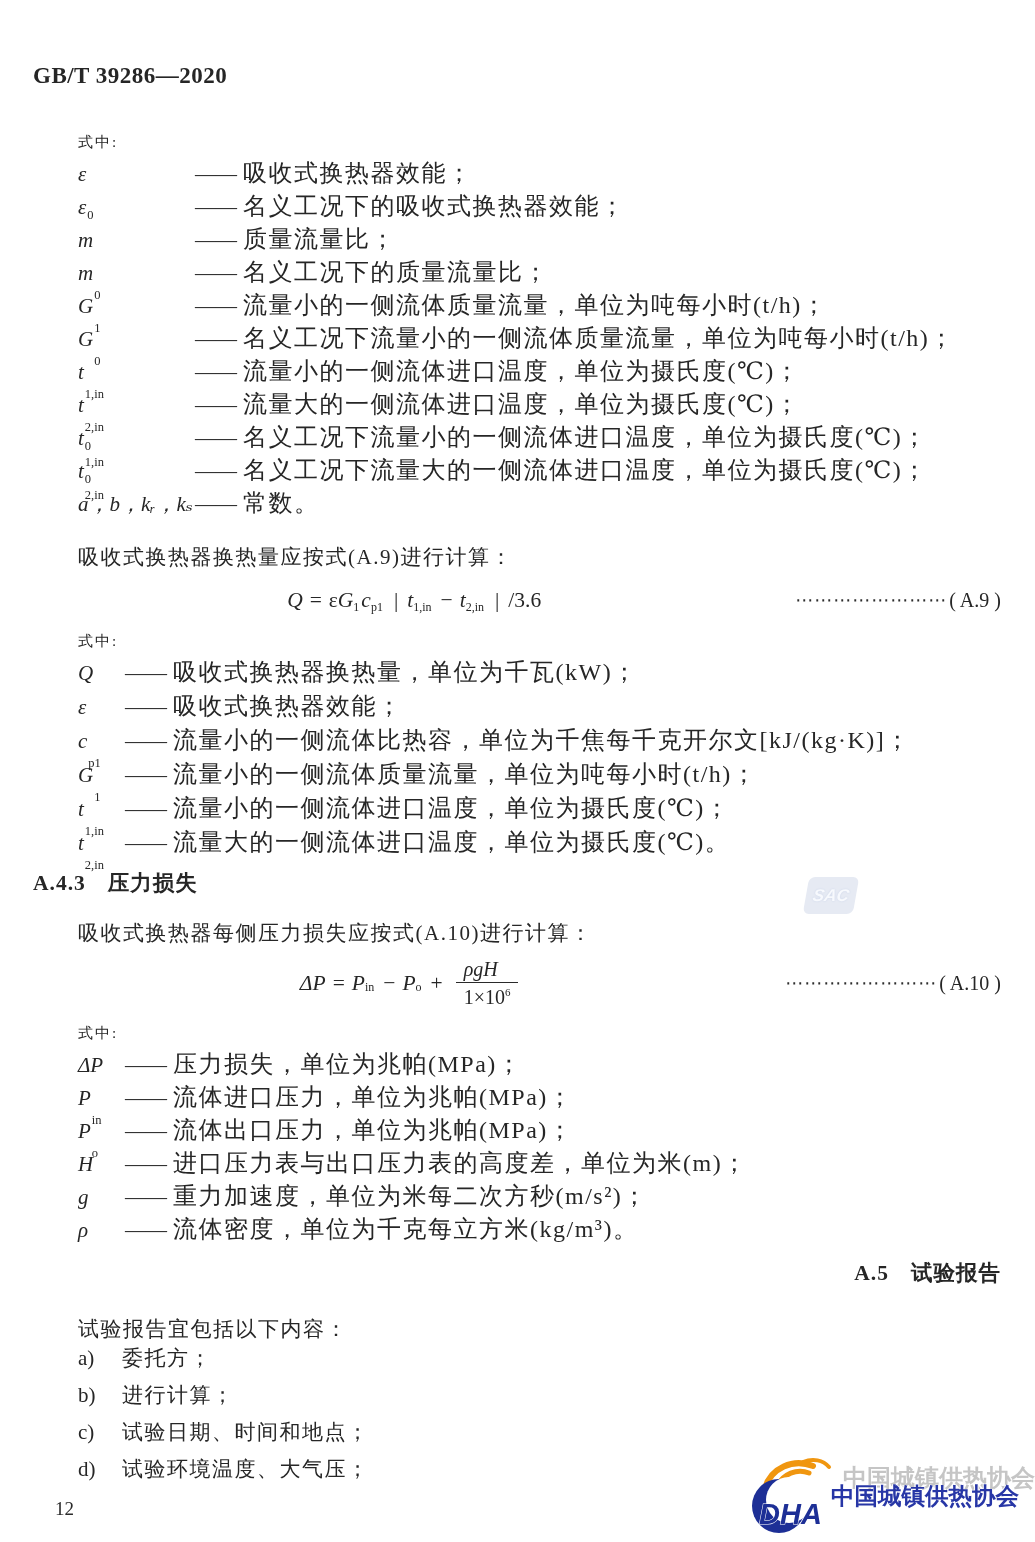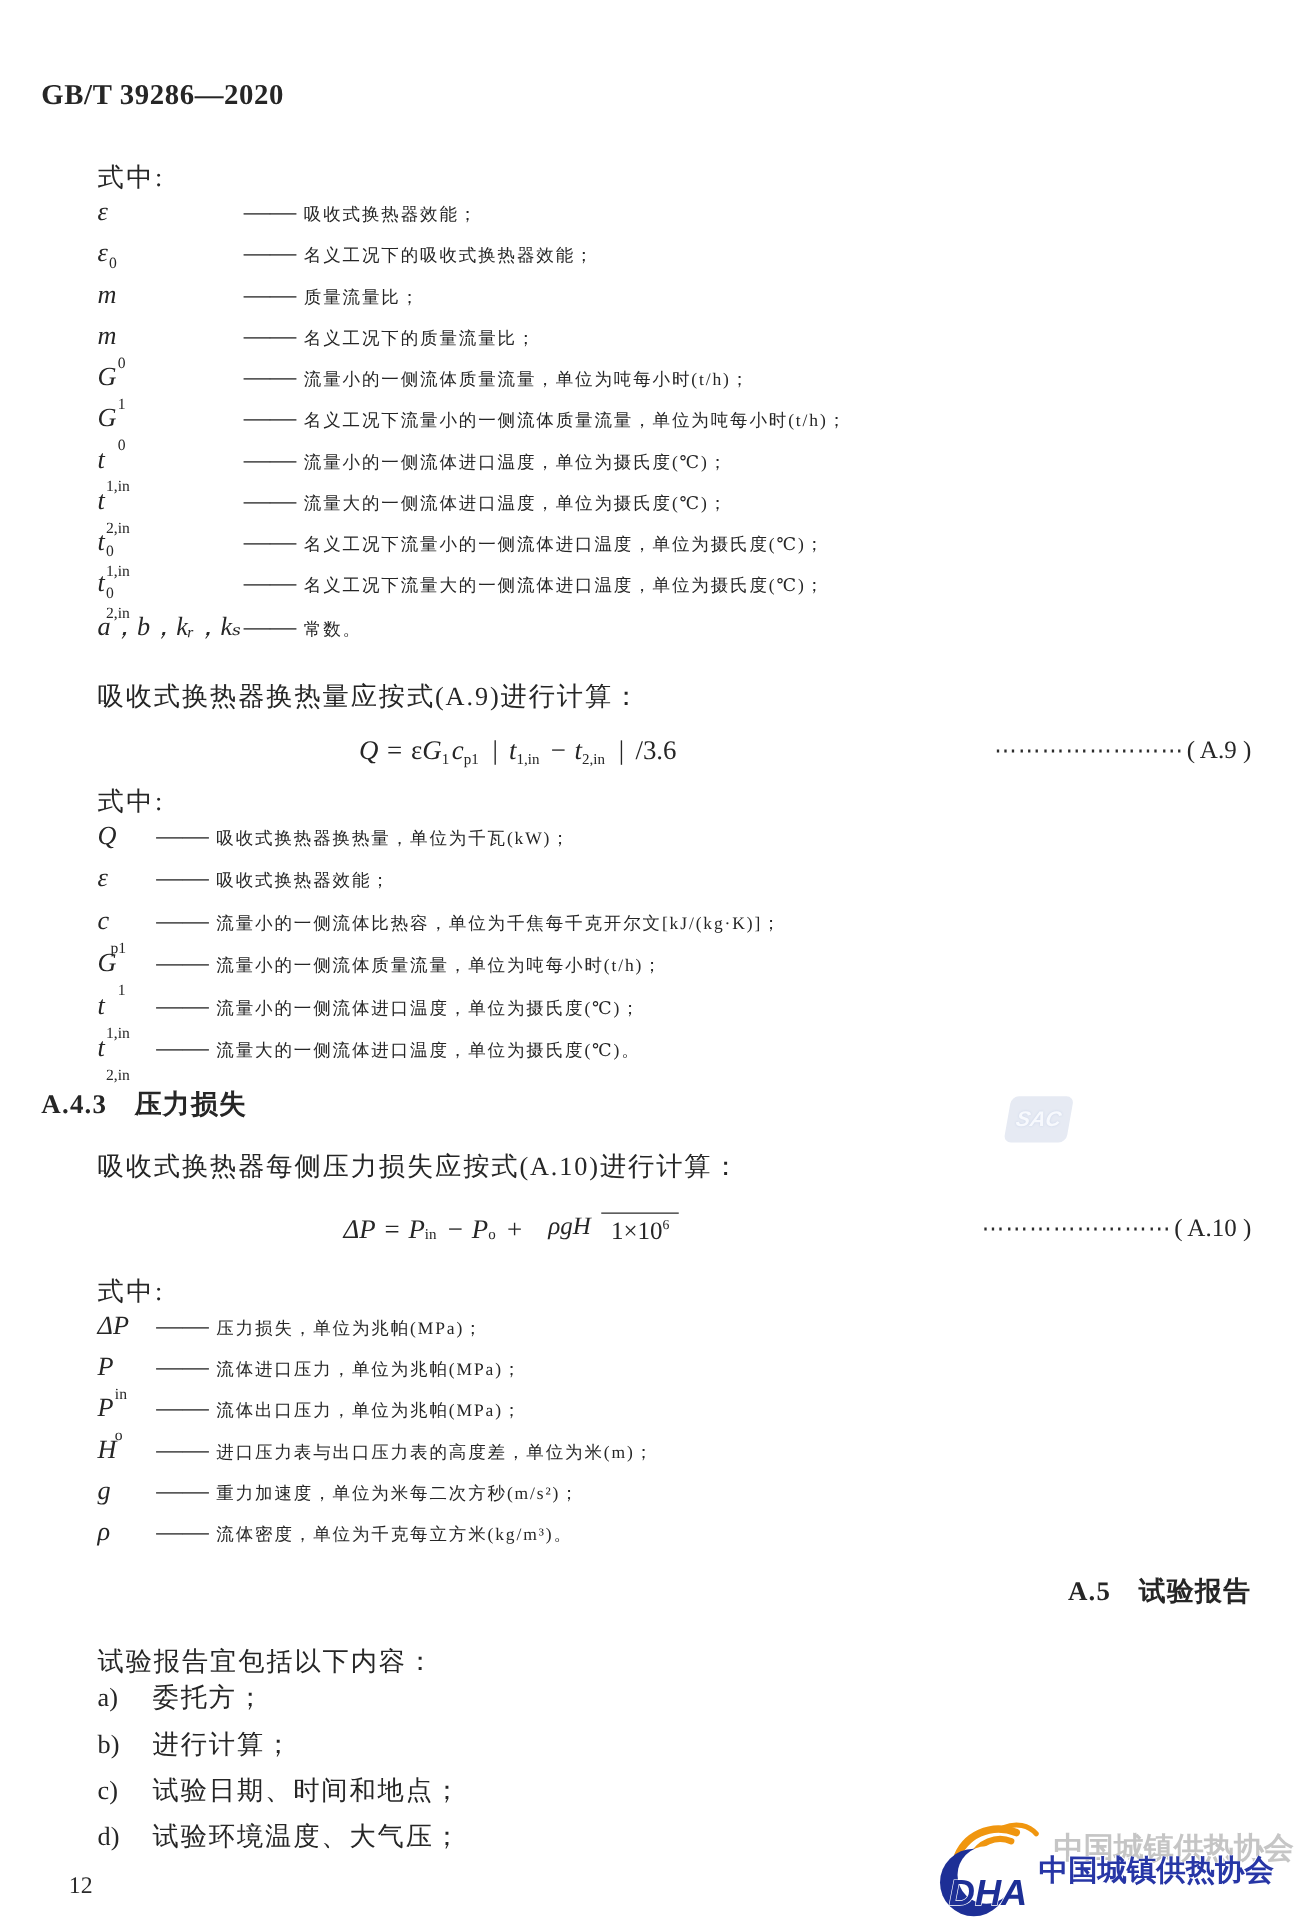--- a/index.html
+++ b/index.html
@@ -5,39 +5,39 @@
   html,body { margin:0; padding:0; }
   body {
     width:1035px; height:1542px; position:relative; overflow:hidden;
     background:#ffffff; color:#262626;
     font-family:"Liberation Serif","DejaVu Serif",serif;
   }
   .page { position:absolute; inset:0; padding:26px 34px 0 33px; box-sizing:border-box;margin-top:35px; }
 
   .doc-header { font-size:23px; font-weight:bold; letter-spacing:.5px; line-height:30px; }
 
-  .shizhong { margin-left:45px; font-size:21px; letter-spacing:2px; line-height:30px; }
+  .shizhong { margin-left:45px; font-size:15px; letter-spacing:2px; line-height:30px; }
   .m-sz1 { margin-top:36px; }
   .m-sz2 { margin-top:8px; }
   .m-sz3 { margin-top:4px; }
 
   .def-list { margin-left:45px; }
   .def-row { display:flex; align-items:baseline; }
   .list-a41 .def-row { height:33px; }
   .list-a42 .def-row { height:34px; }
   .list-a43 .def-row { height:33px; }
   .sym { font-size:21px; font-style:italic; display:inline-flex; align-items:baseline; flex:0 0 auto; }
   .list-a41 .sym { min-width:117px; }
   .list-a42 .sym, .list-a43 .sym { min-width:47px; }
   .ss { display:inline-flex; flex-direction:column; justify-content:space-between;
         height:28px; font-size:12.5px; font-style:normal; line-height:12px;
         margin-left:1px; position:relative; top:5px; }
   .ss .sup, .ss .sub { display:block; min-height:12px; white-space:nowrap; }
   .dash { flex:0 0 auto; margin-right:6px; letter-spacing:0; font-size:21px; }
-  .def-text { font-size:14px; letter-spacing:1.5px; white-space:nowrap; }
+  .def-text { font-size:24px; letter-spacing:1.5px; white-space:nowrap; }
 
   .sec-head { font-size:21.5px; font-weight:bold; letter-spacing:1px; line-height:30px; }
   .h-a42 { margin-top:26px; }
   .h-a43 { margin-top:8px; }
   .h-a5  { margin-top:12px;text-align:right; }
   .sec-num { margin-right:22px; }
 
   .para { margin:22px 0 0 45px; font-size:21px; letter-spacing:1.5px; line-height:30px; }
   .p-a43 { margin-top:20px; }
   .p-a5  { margin-top:26px; }
@@ -45,21 +45,21 @@
   .formula-row { display:flex; align-items:center; height:36px; margin-top:10px; }
   .formula-row.tall { height:62px; margin-top:4px; }
   .formula { margin:0 auto; font-size:21.5px; display:inline-flex; align-items:baseline; }
   .formula.f-center { align-items:center; }
   .formula i { font-style:italic; }
   .formula sub { font-size:12px; position:relative; top:4px; margin-right:2px; font-style:normal; }
   .formula .op { margin:0 7px; }
   .formula .bar { margin:0 9px; font-weight:normal; }
   .dots { font-size:18px; letter-spacing:1px; color:#2c2c2c; margin-right:2px; white-space:nowrap; }
   .flabel { font-size:20px; white-space:nowrap; }
-  .frac { display:inline-flex; text-align:left; margin-left:6px; line-height:1.1; font-size:20px; }
+  .frac { display:inline-flex; flex-direction:column; text-align:left; margin-left:6px; line-height:1.1; font-size:20px; }
   .frac .num { padding:0 8px 2px; }
   .frac .den { border-top:1.6px solid #2a2a2a; padding:3px 8px 0; }
   .frac sup { font-size:11px; }
 
   .abc-list { margin-top:0; }
   .abc-row { display:flex; align-items:baseline; height:37px; margin-left:45px; font-size:21px; }
   .abc-label { width:44px; flex:0 0 auto; }
   .abc-text { letter-spacing:1.5px; }
   .m-abc { margin-top:0; }
 

